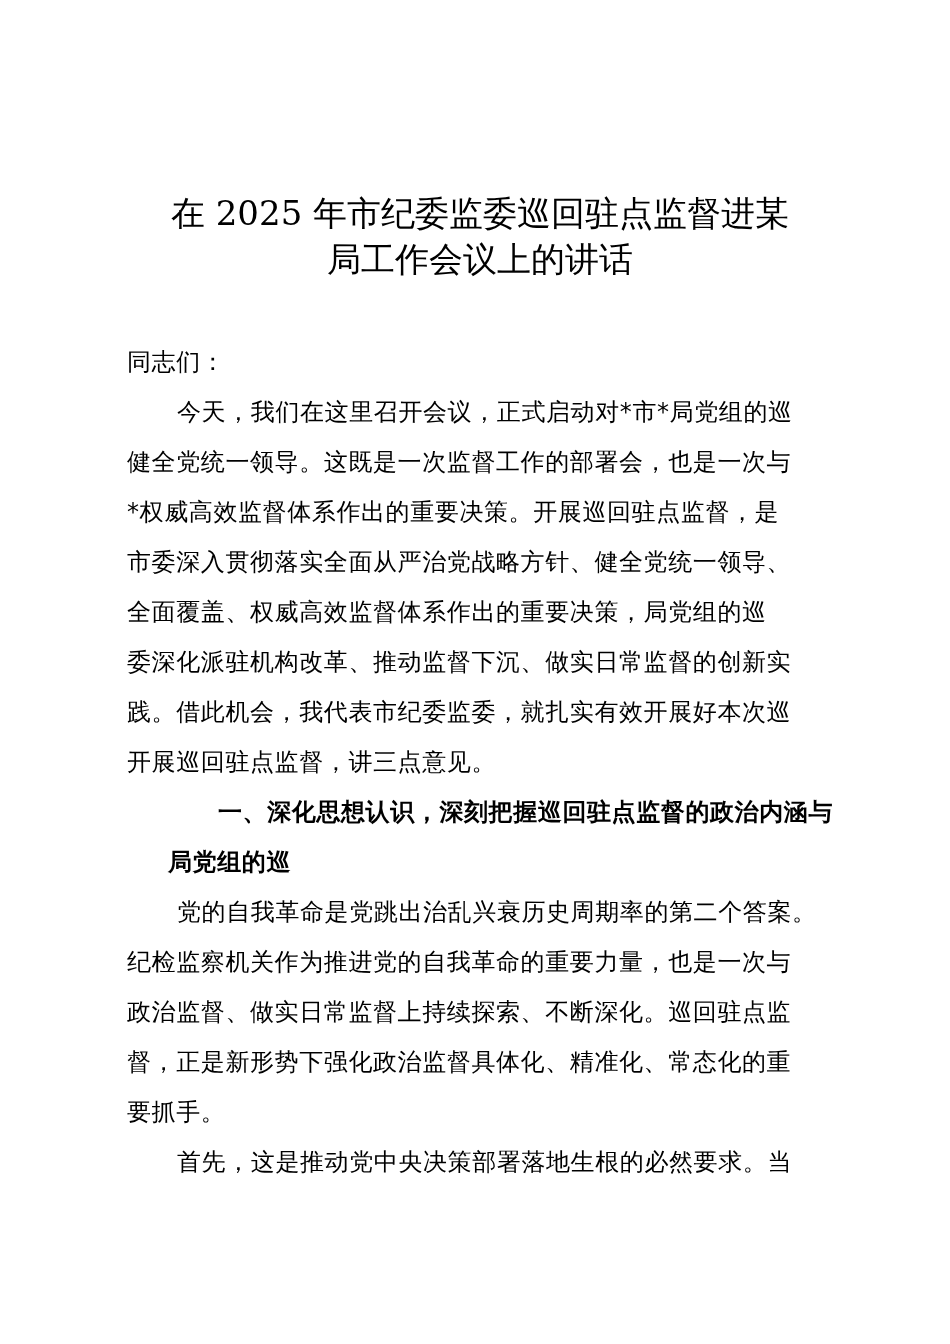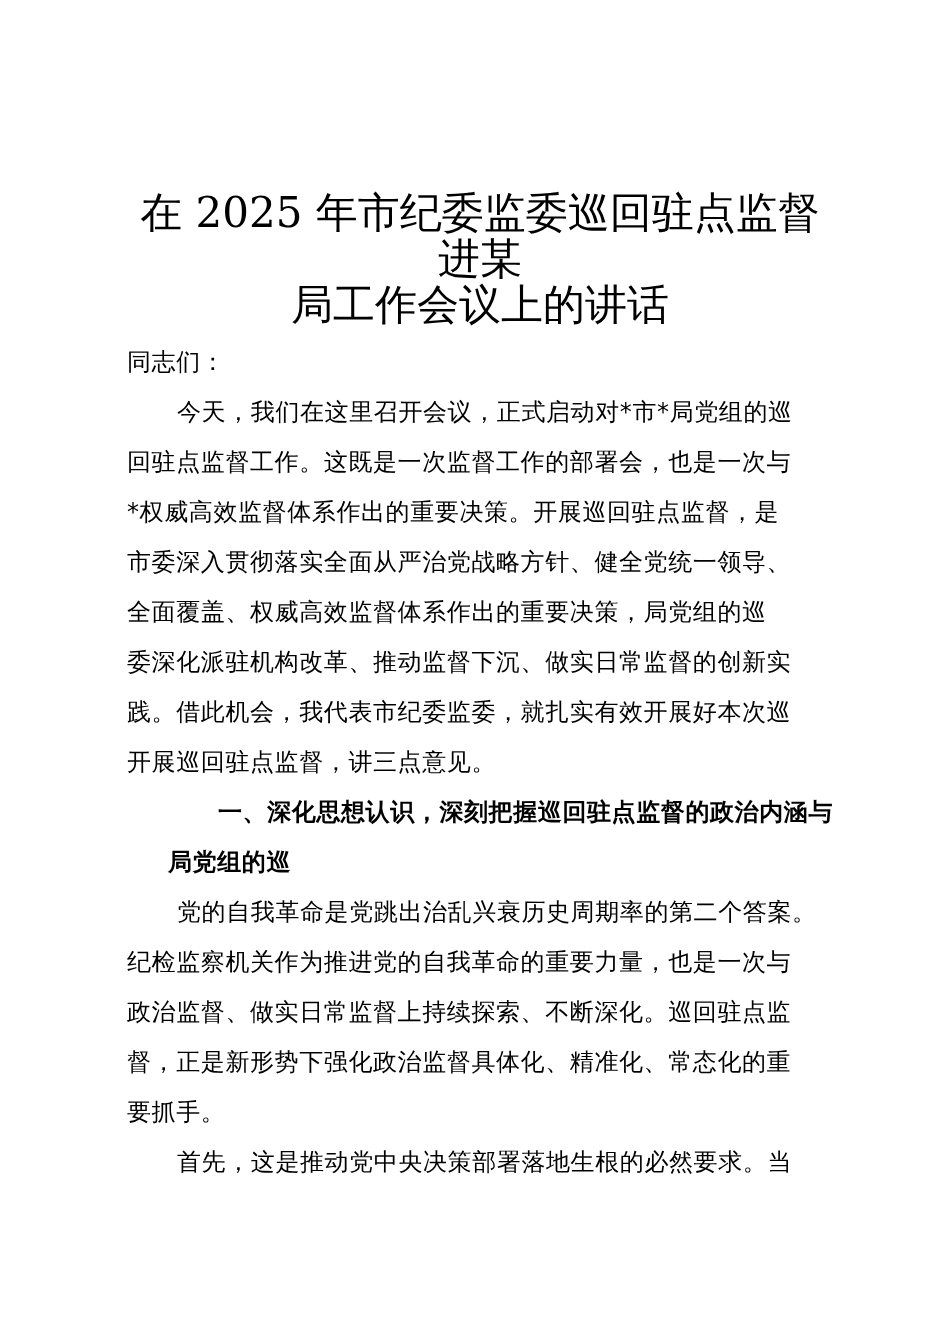--- a/index.html
+++ b/index.html
@@ -23,21 +23,21 @@
       height: 1344px;
       background: #ffffff;
     }
     .title {
       position: absolute;
       left: 120px;
       top: 190px;
       width: 720px;
       text-align: center;
       font-family: "DejaVu Serif", "Liberation Serif", serif;
-      font-size: 42px;
+      font-size: 34px;
       line-height: 46px;
       font-weight: normal;
       letter-spacing: 0px;
       margin: 0;
     }
     .body-text {
       position: absolute;
       left: 127px;
       top: 337px;
       width: 700px;
@@ -62,21 +62,21 @@
 
 <div class="page">
   <h1 class="title">
     <div>在 2025 年市纪委监委巡回驻点监督进某</div>
     <div>局工作会议上的讲话</div>
   </h1>
 
   <div class="body-text">
     <div class="line">同志们：</div>
     <div class="line indent">今天，我们在这里召开会议，正式启动对*市*局党组的巡</div>
-    <div class="line">回驻点监督工作。这既是一次监督工作的部署会，也是一次与</div>
+    <div class="line">健全党统一领导。这既是一次监督工作的部署会，也是一次与</div>
     <div class="line">*权威高效监督体系作出的重要决策。开展巡回驻点监督，是</div>
     <div class="line">市委深入贯彻落实全面从严治党战略方针、健全党统一领导、</div>
     <div class="line">全面覆盖、权威高效监督体系作出的重要决策，局党组的巡</div>
     <div class="line">委深化派驻机构改革、推动监督下沉、做实日常监督的创新实</div>
     <div class="line">践。借此机会，我代表市纪委监委，就扎实有效开展好本次巡</div>
     <div class="line">开展巡回驻点监督，讲三点意见。</div>
     <div class="line indent bold">一、深化思想认识，深刻把握巡回驻点监督的政治内涵与</div>
     <div class="line bold">局党组的巡</div>
     <div class="line indent">党的自我革命是党跳出治乱兴衰历史周期率的第二个答案。</div>
     <div class="line">纪检监察机关作为推进党的自我革命的重要力量，也是一次与</div>

